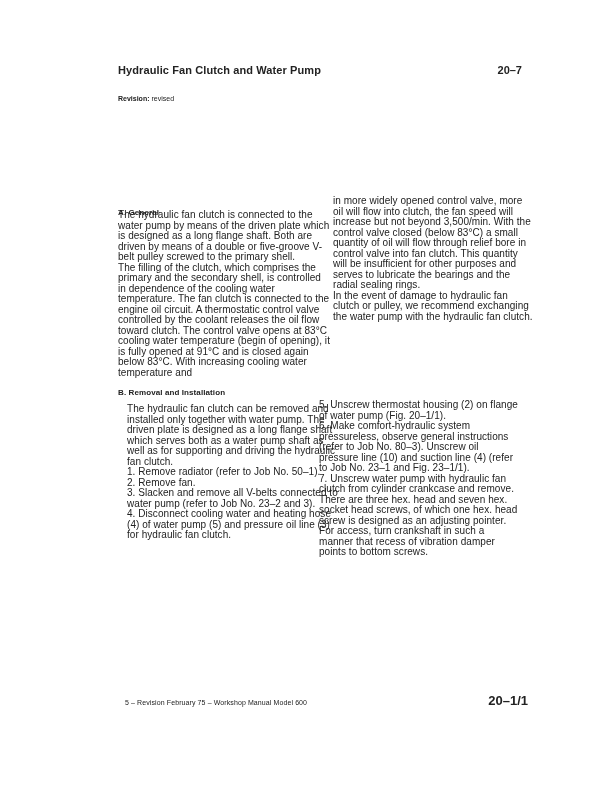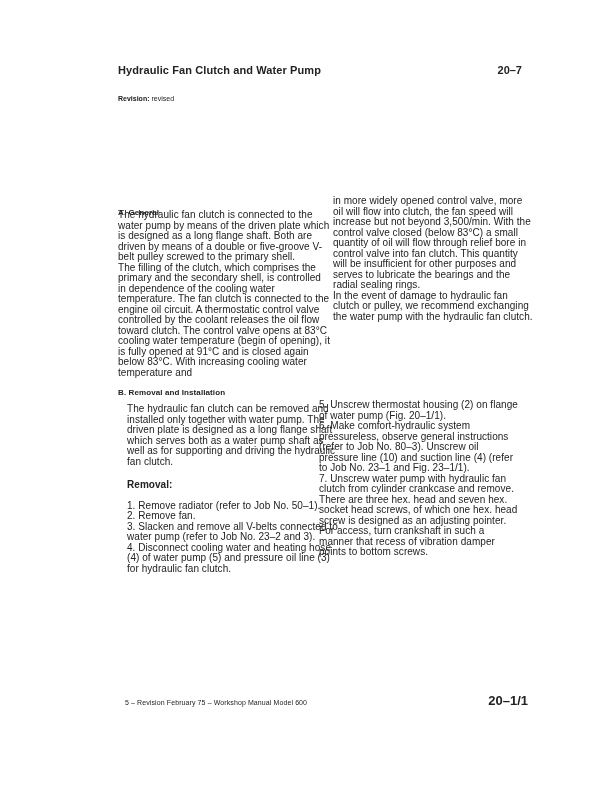--- a/index.html
+++ b/index.html
@@ -64,21 +64,20 @@
 
   <div class="abs body-text col-a-right">
     <p class="mb7">in more widely opened control valve, more oil will flow into clutch, the fan speed will increase but not beyond 3,500/min. With the control valve closed (below 83°C) a small quantity of oil will flow through relief bore in control valve into fan clutch. This quantity will be insufficient for other purposes and serves to lubricate the bearings and the radial sealing rings.</p>
     <p>In the event of damage to hydraulic fan clutch or pulley, we recommend exchanging the water pump with the hydraulic fan clutch.</p>
   </div>
 
   <div class="abs sec-heading" style="left:118px;top:388px;">B. Removal and Installation</div>
 
   <div class="abs body-text col-b-left">
     <p>The hydraulic fan clutch can be removed and installed only together with water pump. The driven plate is designed as a long flange shaft which serves both as a water pump shaft as well as for supporting and driving the hydraulic fan clutch.</p>
-    <p class="removal-lbl">Removal:</p>
     <p class="mb10">1.  Remove radiator (refer to Job No. 50–1).</p>
     <p class="mb10">2.  Remove fan.</p>
     <p class="mb10">3.  Slacken and remove all V-belts connected to water pump (refer to Job No. 23–2 and 3).</p>
     <p>4.  Disconnect cooling water and heating hose (4) of water pump (5) and pressure oil line (3) for hydraulic fan clutch.</p>
   </div>
 
   <div class="abs body-text col-b-right">
     <p class="mb10">5.  Unscrew thermostat housing (2) on flange of water pump (Fig. 20–1/1).</p>
     <p class="mb10">6.  Make comfort-hydraulic system pressureless, observe general instructions (refer to Job No. 80–3). Unscrew oil pressure line (10) and suction line (4) (refer to Job No. 23–1 and Fig. 23–1/1).</p>
     <p>7.  Unscrew water pump with hydraulic fan clutch from cylinder crankcase and remove. There are three hex. head and seven hex. socket head screws, of which one hex. head screw is designed as an adjusting pointer. For access, turn crankshaft in such a manner that recess of vibration damper points to bottom screws.</p>

